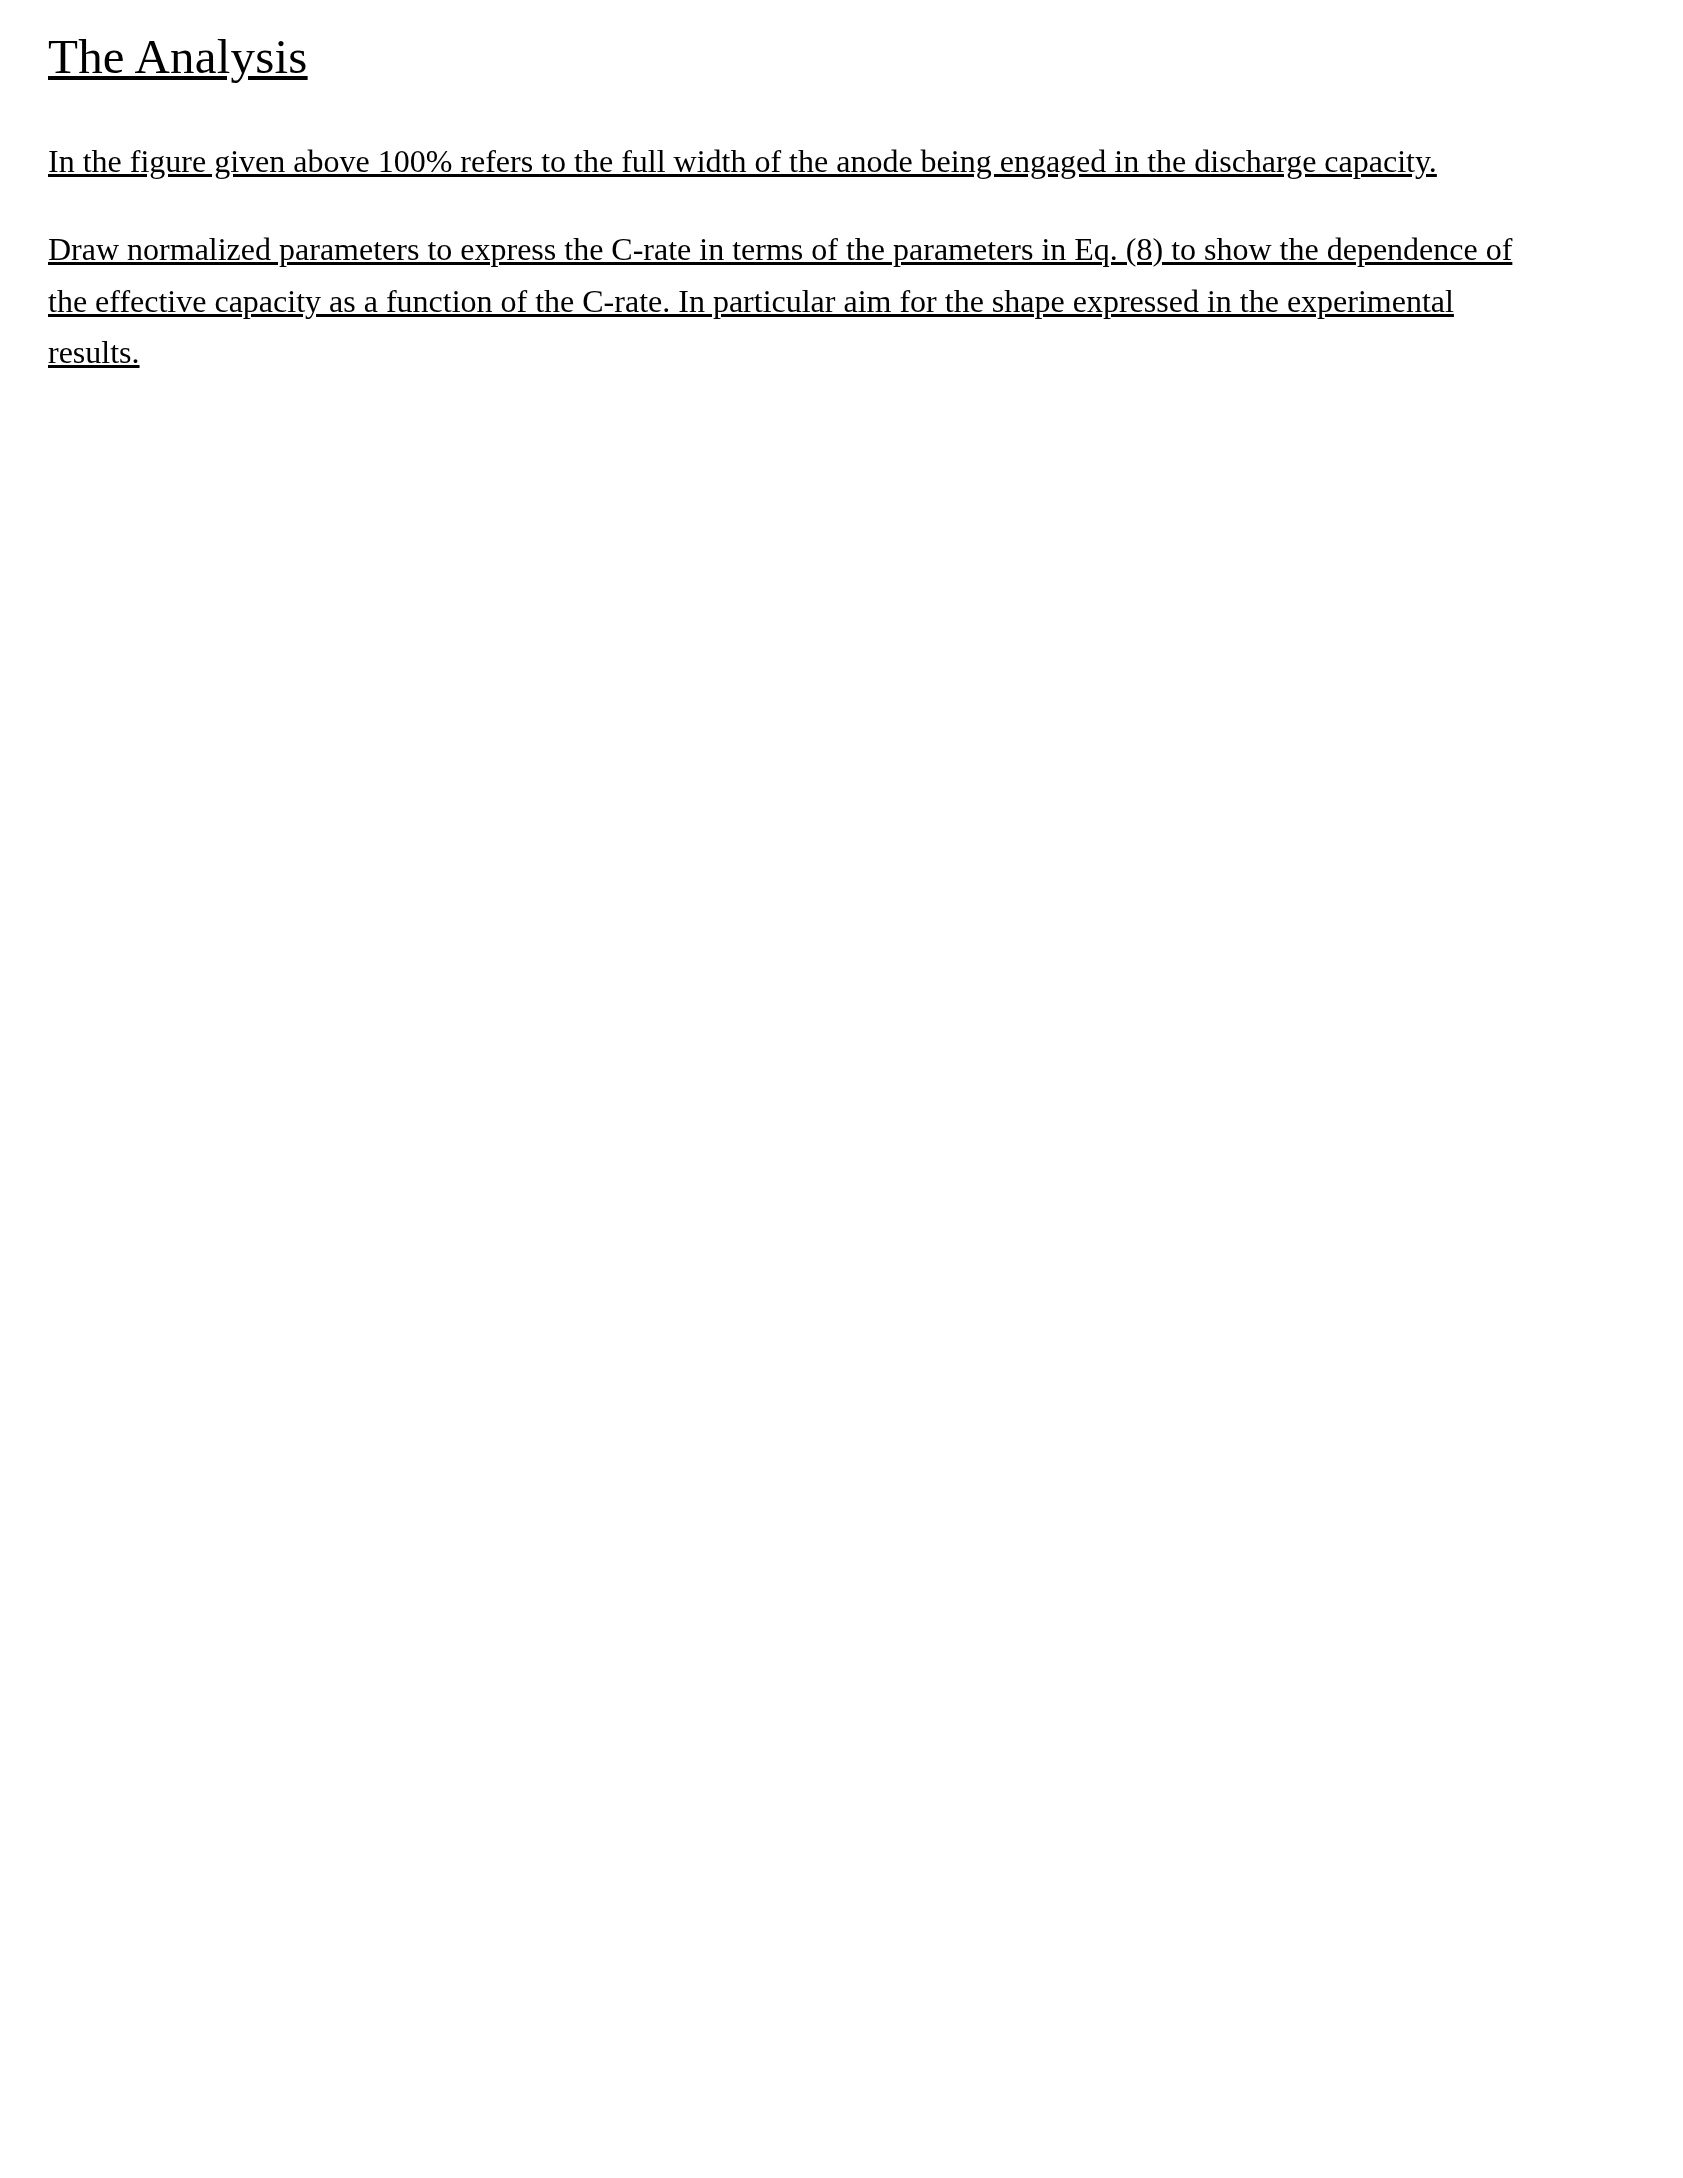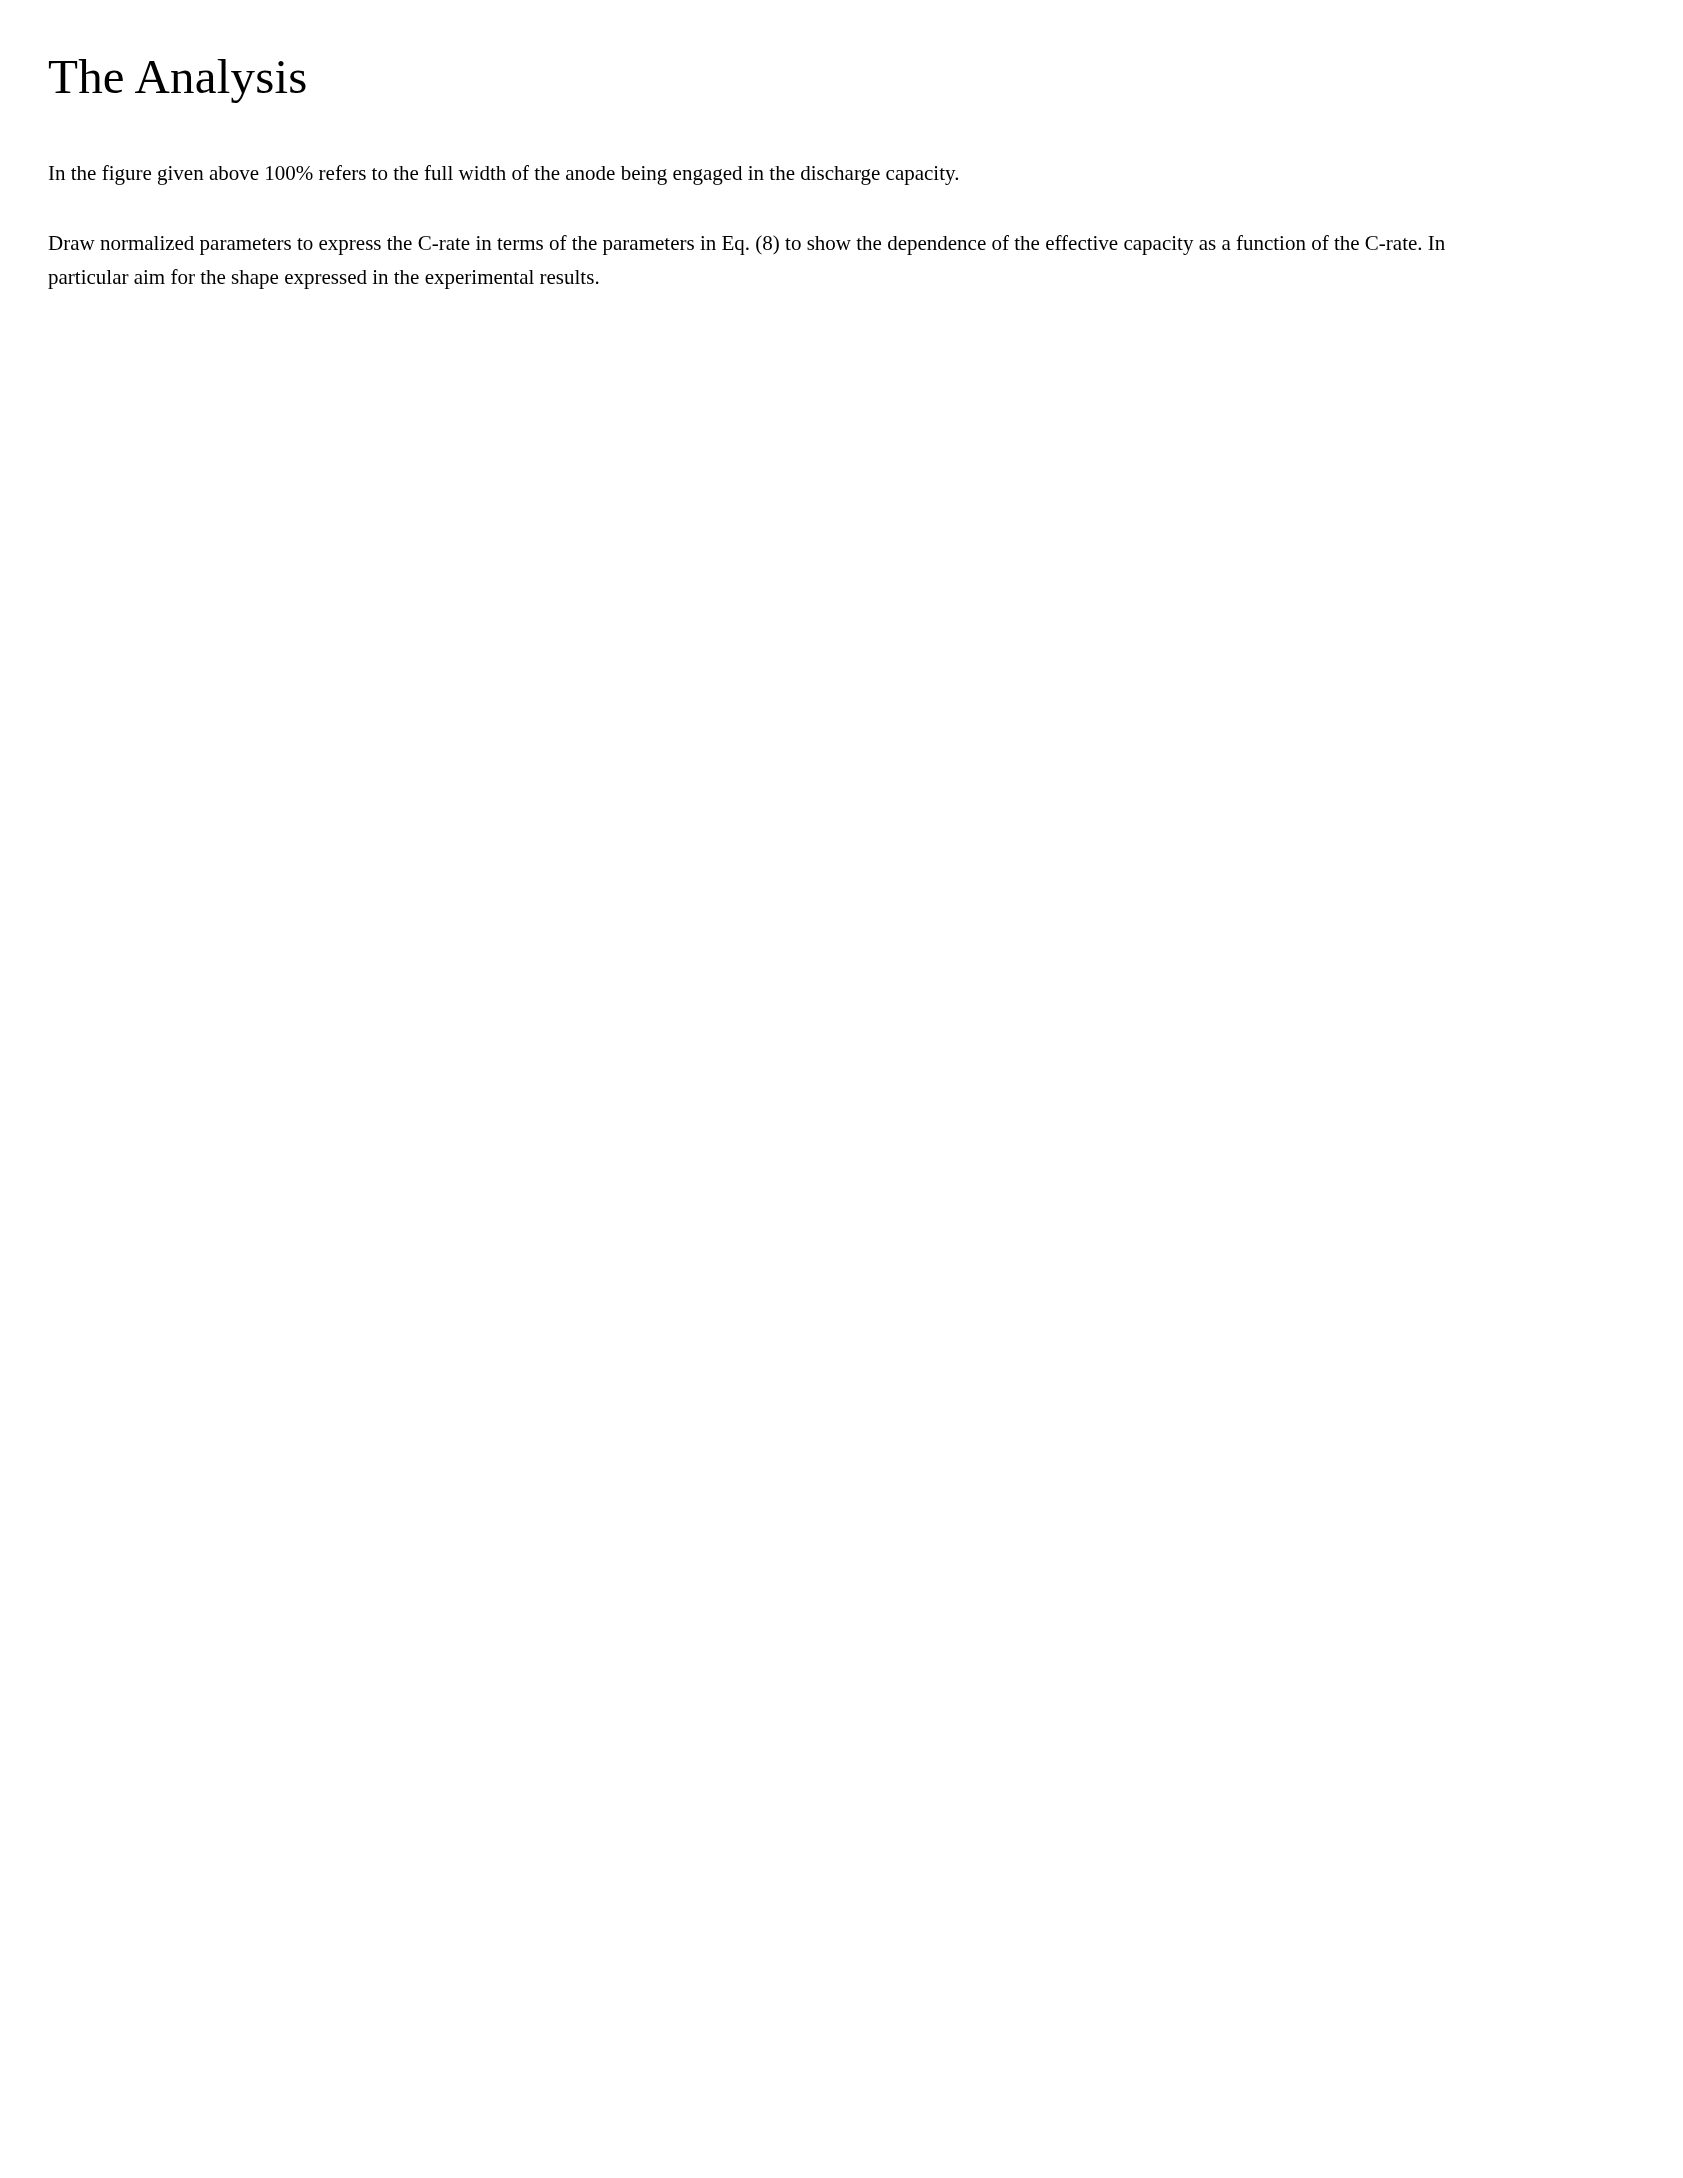--- a/index.html
+++ b/index.html
@@ -12,35 +12,36 @@
     height: 2178px;
     font-family: "Liberation Serif", serif;
     color: #000000;
     -webkit-font-smoothing: antialiased;
   }
   .page {
     position: relative;
     width: 1683px;
     height: 2178px;
     box-sizing: border-box;
-    padding: 40px 119px 0 48px;
+    padding: 20px 119px 0 48px;
+    text-decoration: underline;
   }
   .doc-title {
     font-family: "Liberation Serif", serif;
     font-weight: normal;
     font-size: 49px;
     line-height: 1.12;
     letter-spacing: 0.2px;
     margin: 0;
     padding-top: 10px;
     color: #000000;
   }
   .body-para {
     font-family: "Liberation Serif", serif;
-    font-size: 21px;
+    font-size: 32px;
     line-height: 1.62;
     color: #000000;
     margin: 0;
     max-width: 1485px;
   }
   .para-1 {
     margin-top: 51px;
   }
   .para-2 {
     margin-top: 36px;

